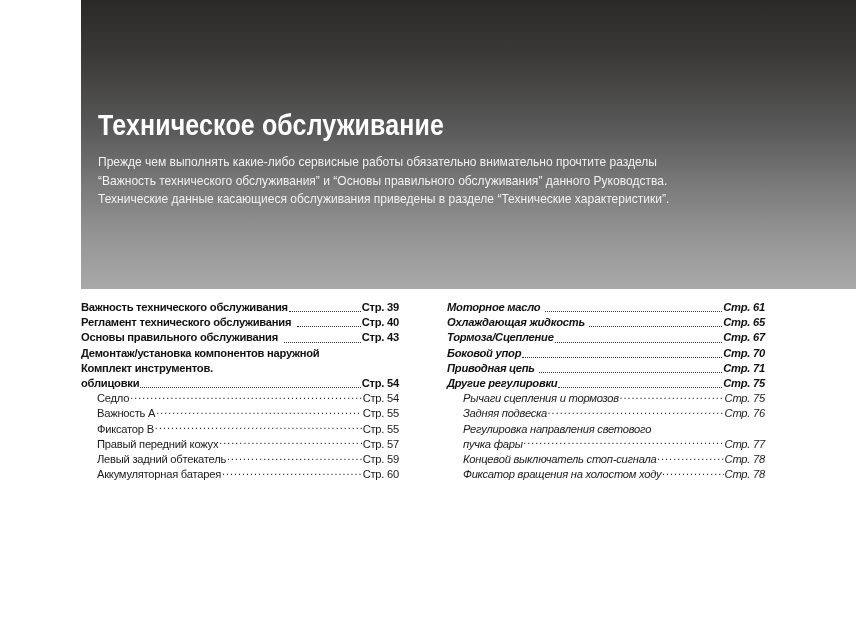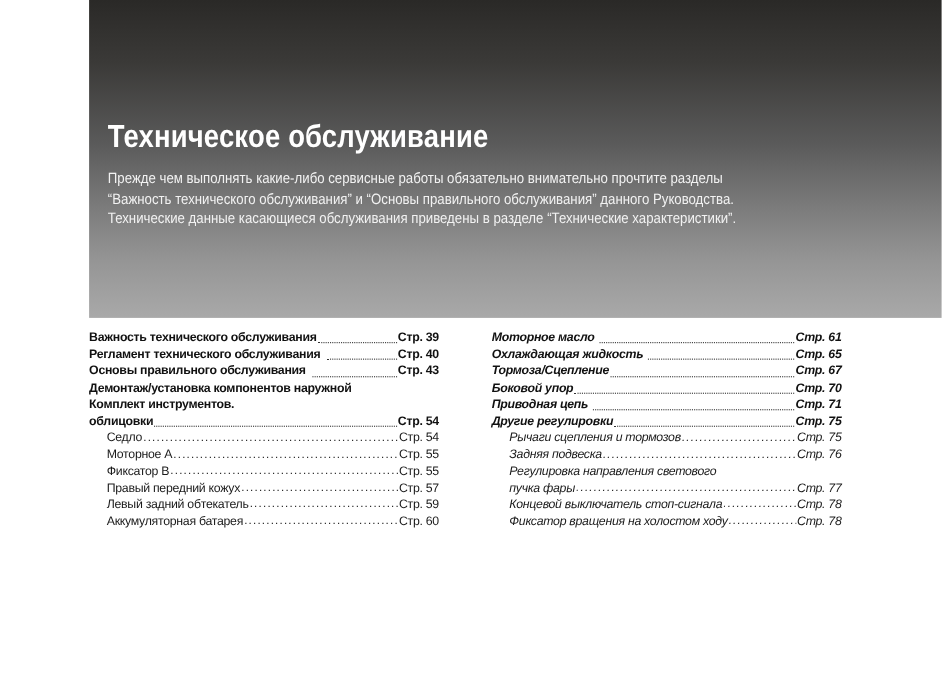--- a/index.html
+++ b/index.html
@@ -56,21 +56,21 @@
       position: absolute;
       top: 300px;
       font-size: 11.2px;
       line-height: 15.2px;
     }
     .toc-left { left: 81px; width: 318px; }
     .toc-right { left: 447px; width: 318px; font-style: italic; }
 
     .toc-row {
       display: flex;
-      align-items: center;
+      align-items: flex-start;
       white-space: nowrap;
       height: 15.2px;
     }
     .toc-row.bold { font-weight: bold; }
     .toc-row.sub { padding-left: 16px; font-weight: normal; color: #1a1a1a; }
     .toc-row .label {
       flex: 0 0 auto;
       display: inline-block;
       transform-origin: left center;
     }
@@ -143,21 +143,21 @@
     <span class="label">облицовки</span>
     <span class="leader"></span>
     <span class="page">Стр. 54</span>
   </div>
   <div class="toc-row sub">
     <span class="label">Седло</span>
     <span class="leader"></span>
     <span class="page">Стр. 54</span>
   </div>
   <div class="toc-row sub">
-    <span class="label">Моторное A</span>
+    <span class="label">Важность A</span>
     <span class="leader"></span>
     <span class="page">Стр. 55</span>
   </div>
   <div class="toc-row sub">
     <span class="label">Фиксатор B</span>
     <span class="leader"></span>
     <span class="page">Стр. 55</span>
   </div>
   <div class="toc-row sub">
     <span class="label">Правый передний кожух</span>

